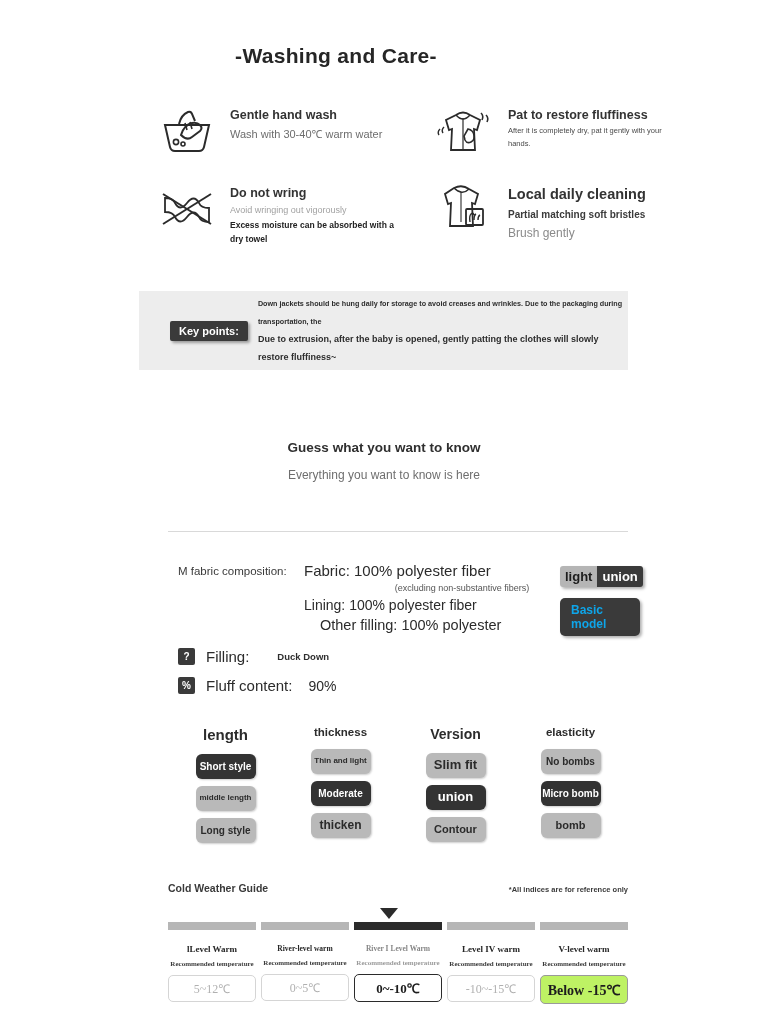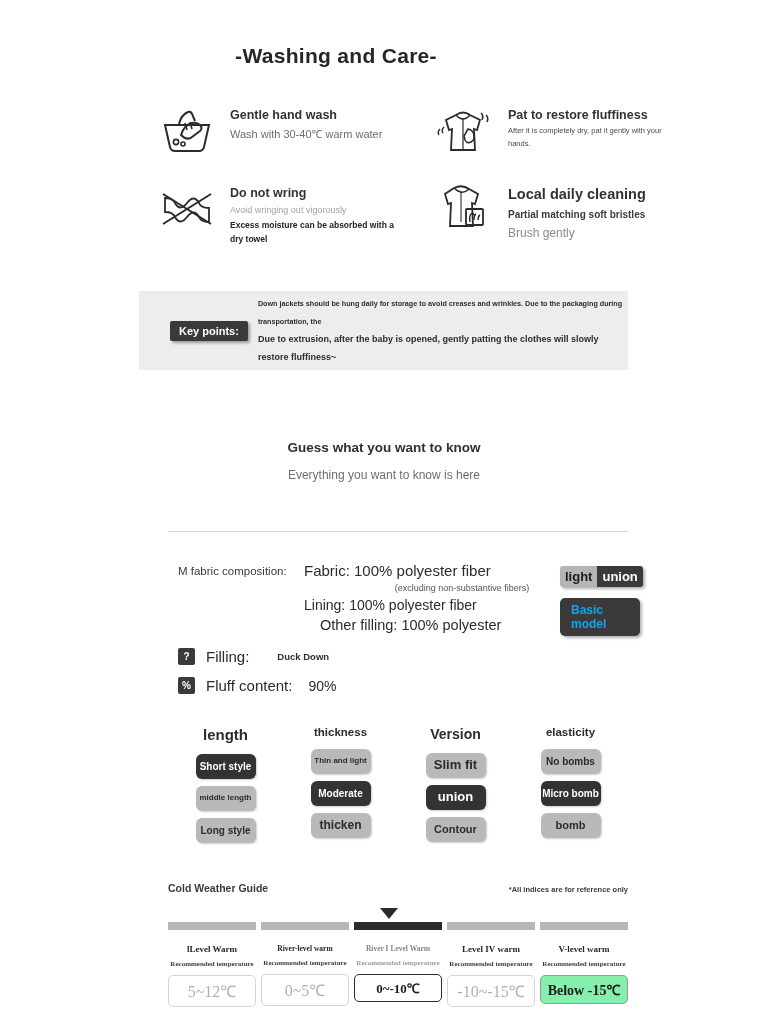--- a/index.html
+++ b/index.html
@@ -177,29 +177,29 @@
   }
   .lvl { text-align: center; font-family: Liberation Serif, serif; }
   .lvl-name { font-size: 9px; font-weight: bold; color: #262626; }
   .lvl-name.sm { font-size: 7.5px; }
   .lvl-name.dim { color: #868686; }
   .lvl-rec { font-size: 7px; font-weight: bold; color: #3d3d3d; line-height: 1.6; margin-top: 5px; }
   .lvl-rec.dim { color: #9b9b9b; }
   .lvl-temp {
     margin-top: 5px;
     border: 1px solid #d5d5d5; border-radius: 5px;
-    font-size: 16px; color: #b0b0b0;
+    font-size: 12px; color: #b0b0b0;
     padding: 4px 2px;
   }
   .lvl-temp.active {
     border: 1.5px solid #2b2b2b; color: #1d1d1d;
     font-size: 13px; font-weight: bold;
   }
   .lvl-temp.filled {
-    background: #86efac; border: 1px solid #9a9a9a; color: #1d1d1d;
+    background: #bef264; border: 1px solid #9a9a9a; color: #1d1d1d;
     font-size: 14px; font-weight: bold;
   }
 </style>
 </head>
 <body>
 
 <div class="page">
 
   <div class="title">-Washing and Care-</div>
 

